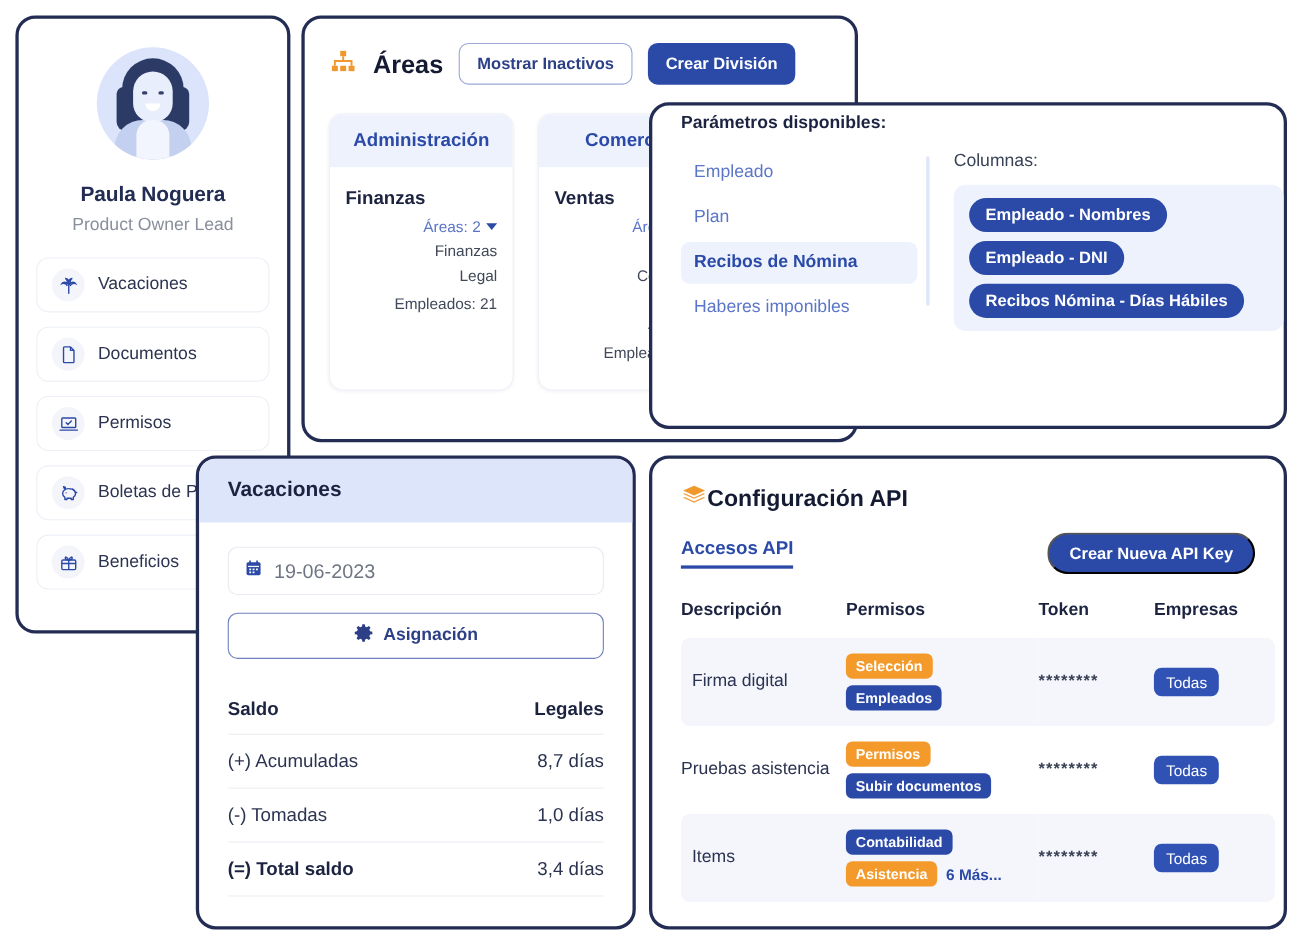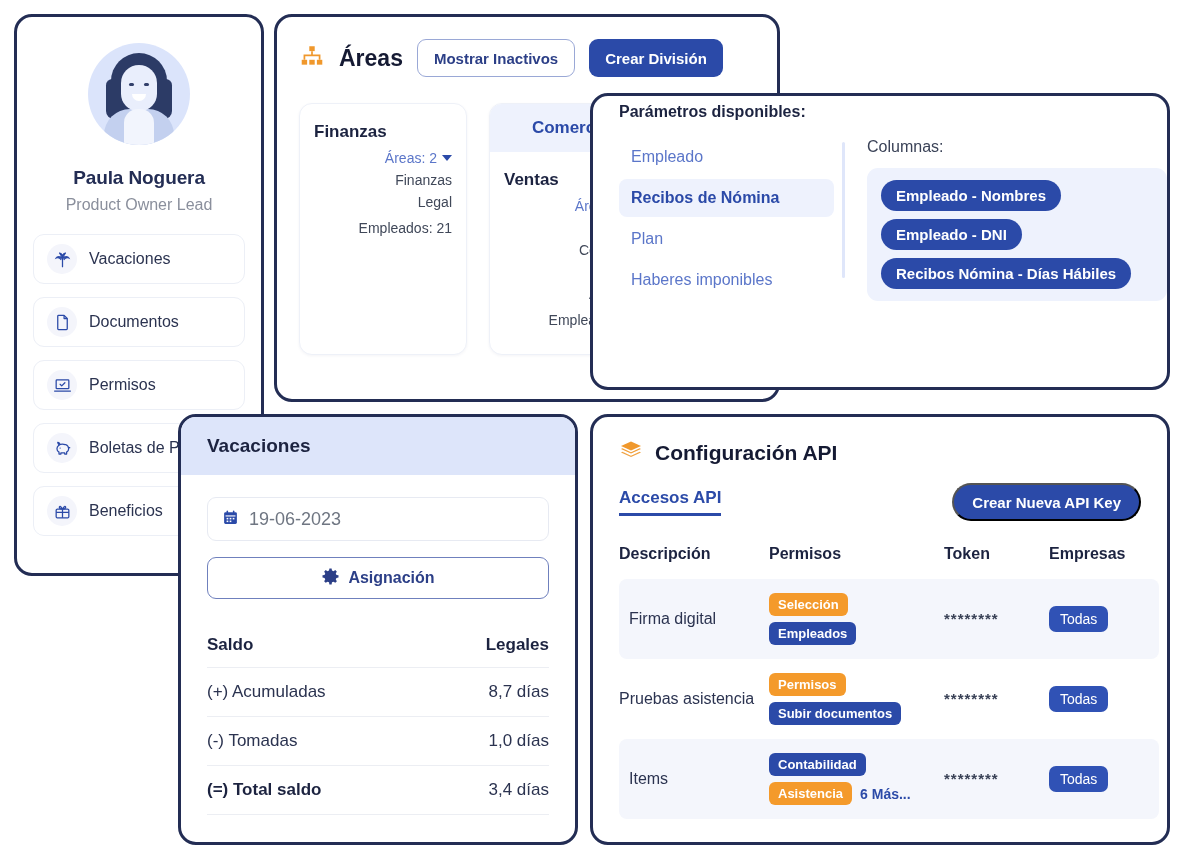--- a/index.html
+++ b/index.html
@@ -153,21 +153,21 @@
   .sal-table { margin-top:22px; width:100%; }
   .sal-row { display:flex; justify-content:space-between; align-items:center; padding:14px 0; border-bottom:1px solid #eceef3; }
   .sal-row.head { border-bottom:1px solid #eceef3; padding-bottom:12px; }
   .sal-head-cell { font-size:17px; font-weight:700; color:#1c2340; }
   .sal-label { font-size:17px; color:#2b3350; }
   .sal-label.bold { font-weight:700; color:#1c2340; }
   .sal-val { font-size:17px; color:#2b3350; }
 
   
   #api-card { left: 590px; top: 414px; width: 580px; height: 431px; }
-  .api-head { display:flex; align-items:center; gap:12px; padding:22px 0 0 26px; }
+  .api-head { display:flex; align-items:center; padding:22px 0 0 26px; }
   .api-title { font-size:21px; font-weight:700; color:#151a33; }
   .api-row2 { display:flex; align-items:center; justify-content:space-between; padding:16px 26px 0 26px; }
   .api-tab {
     font-size:17px; font-weight:700; color:#2b4aa8;
     border-bottom:3px solid #2b4aa8; padding-bottom:5px;
   }
   .api-create { background:#2b4aa8; color:#fff; border-radius:19px; height:38px; padding:0 18px;
     display:inline-flex;align-items:center;font-size:15px;font-weight:700; }
   table.api-table { width: calc(100% - 52px); margin: 24px 26px 0 26px; border-collapse:collapse; table-layout:fixed; }
   table.api-table th {
@@ -286,20 +286,21 @@
           <path d="M12 7.5v4M5 15.5v-4h14v4"></path>
         </svg>
       </span>
       <span class="areas-title">Áreas</span>
       <button class="btn btn-outline">Mostrar Inactivos</button>
       <button class="btn btn-primary">Crear División</button>
     </div>
 
     <div class="divisions">
       <div class="division">
+        <div class="division-head">Administración</div>
         <div class="division-body">
           <div class="division-name">Finanzas</div>
           <div class="division-areas">
             <span>Áreas: 2</span>
             <span class="caret"></span>
           </div>
           <div class="sub-area">Finanzas</div>
           <div class="sub-area">Legal</div>
           <div class="division-emp">Empleados: 21</div>
         </div>
@@ -322,22 +323,22 @@
       </div>
     </div>
   </div>
 
   <div class="card" id="plantillas-card">
     <div class="pl-sub">Parámetros disponibles:</div>
 
     <div class="pl-body">
       <div class="pl-params">
         <div class="pl-param">Empleado</div>
+        <div class="pl-param">Plan</div>
         <div class="pl-param active">Recibos de Nómina</div>
-        <div class="pl-param">Plan</div>
         <div class="pl-param">Haberes imponibles</div>
       </div>
       <div class="pl-divider"></div>
       <div class="pl-cols">
         <div class="pl-cols-label">Columnas:</div>
         <div class="chip-box">
           <span class="chip">Empleado - Nombres</span>
           <span class="chip">Empleado - DNI</span>
           <span class="chip">Recibos Nómina - Días Hábiles</span>
         </div>

